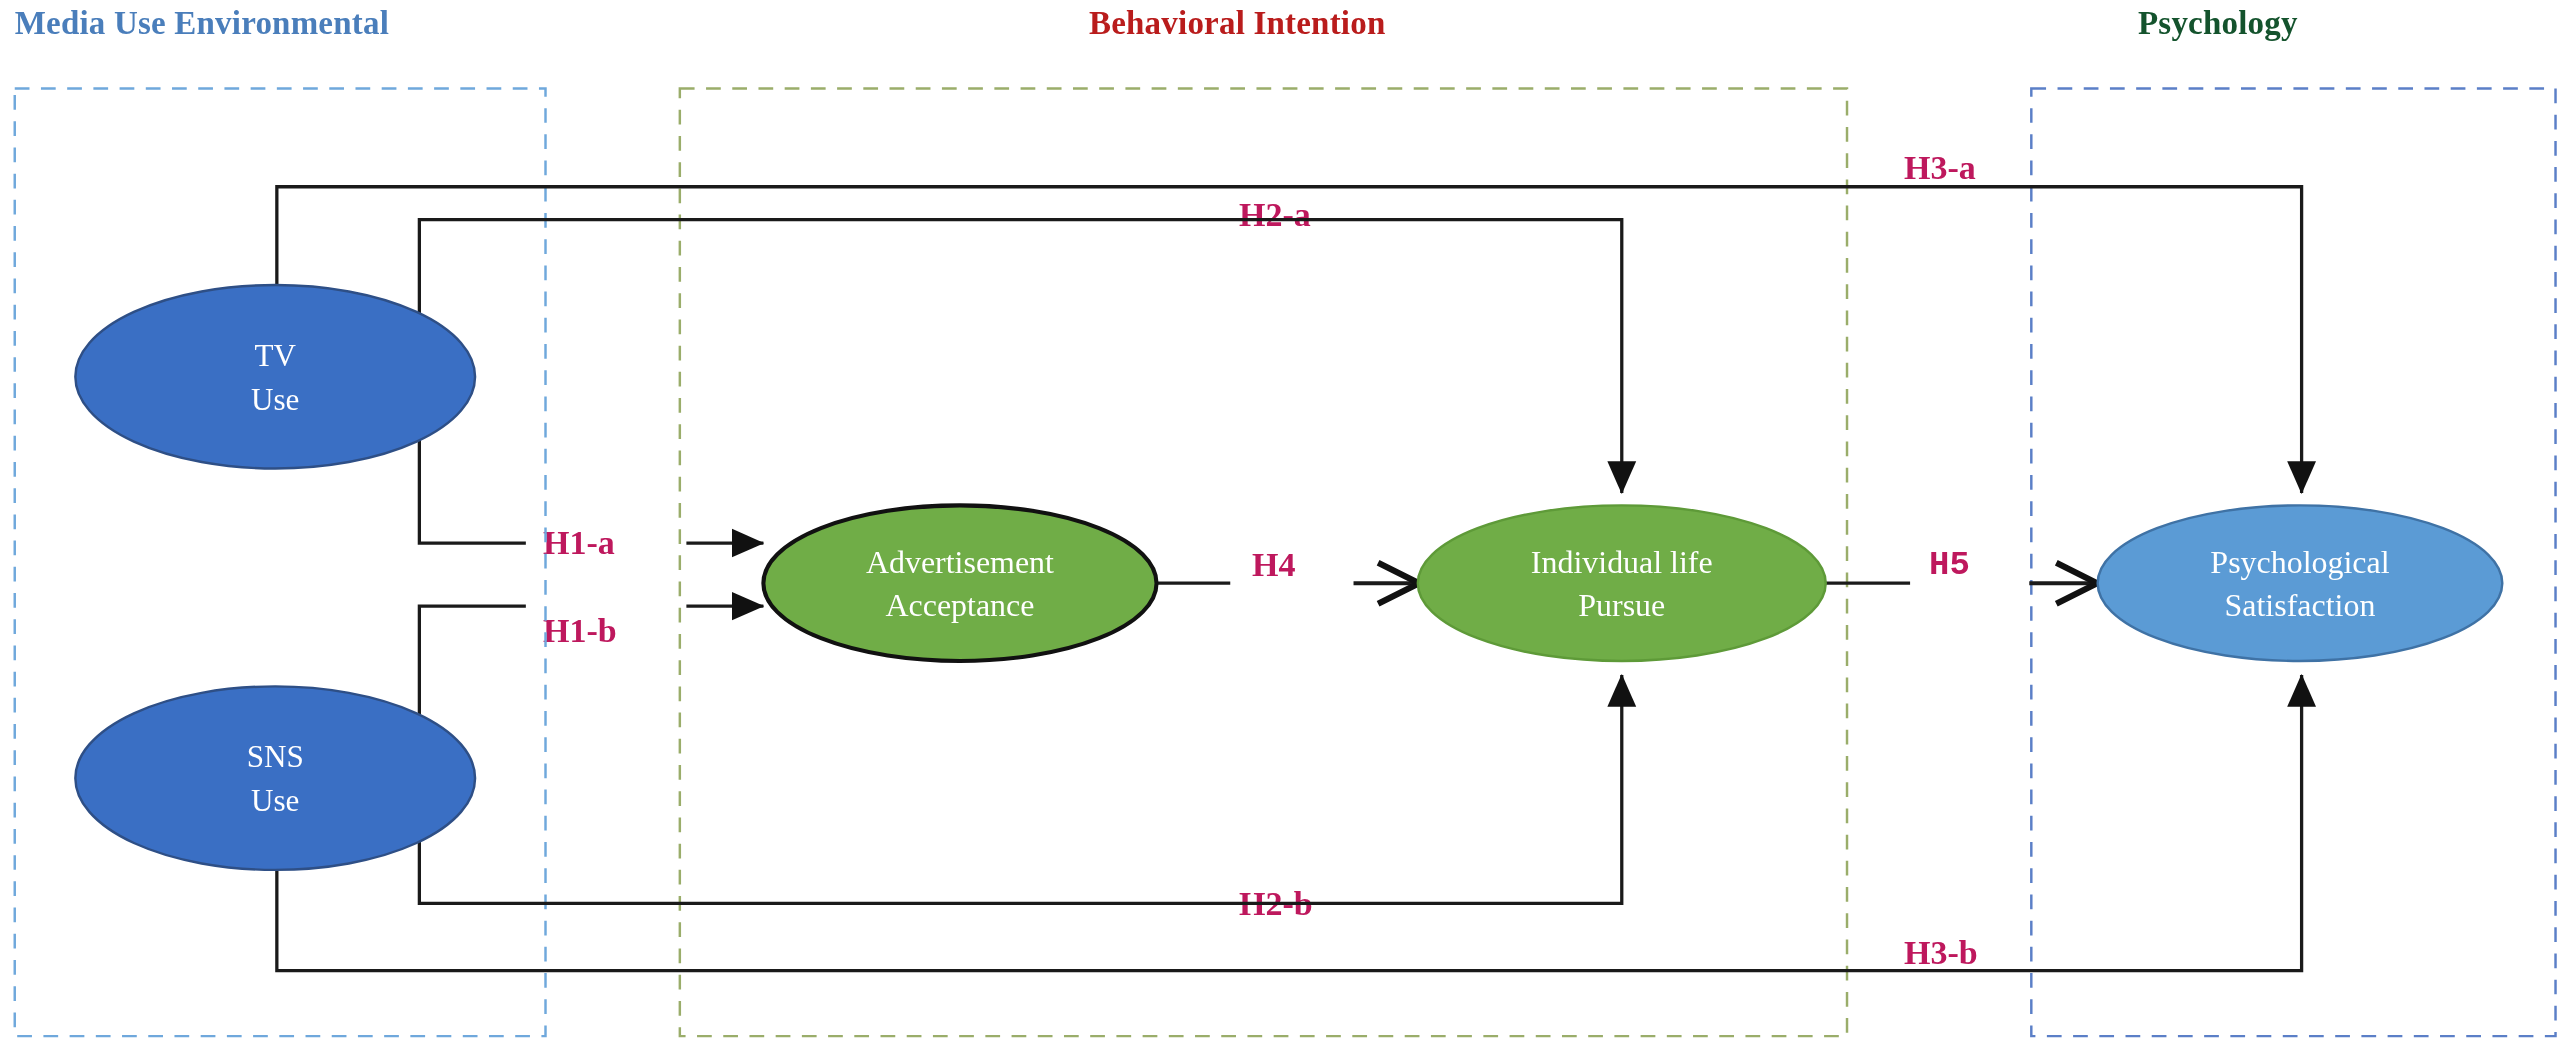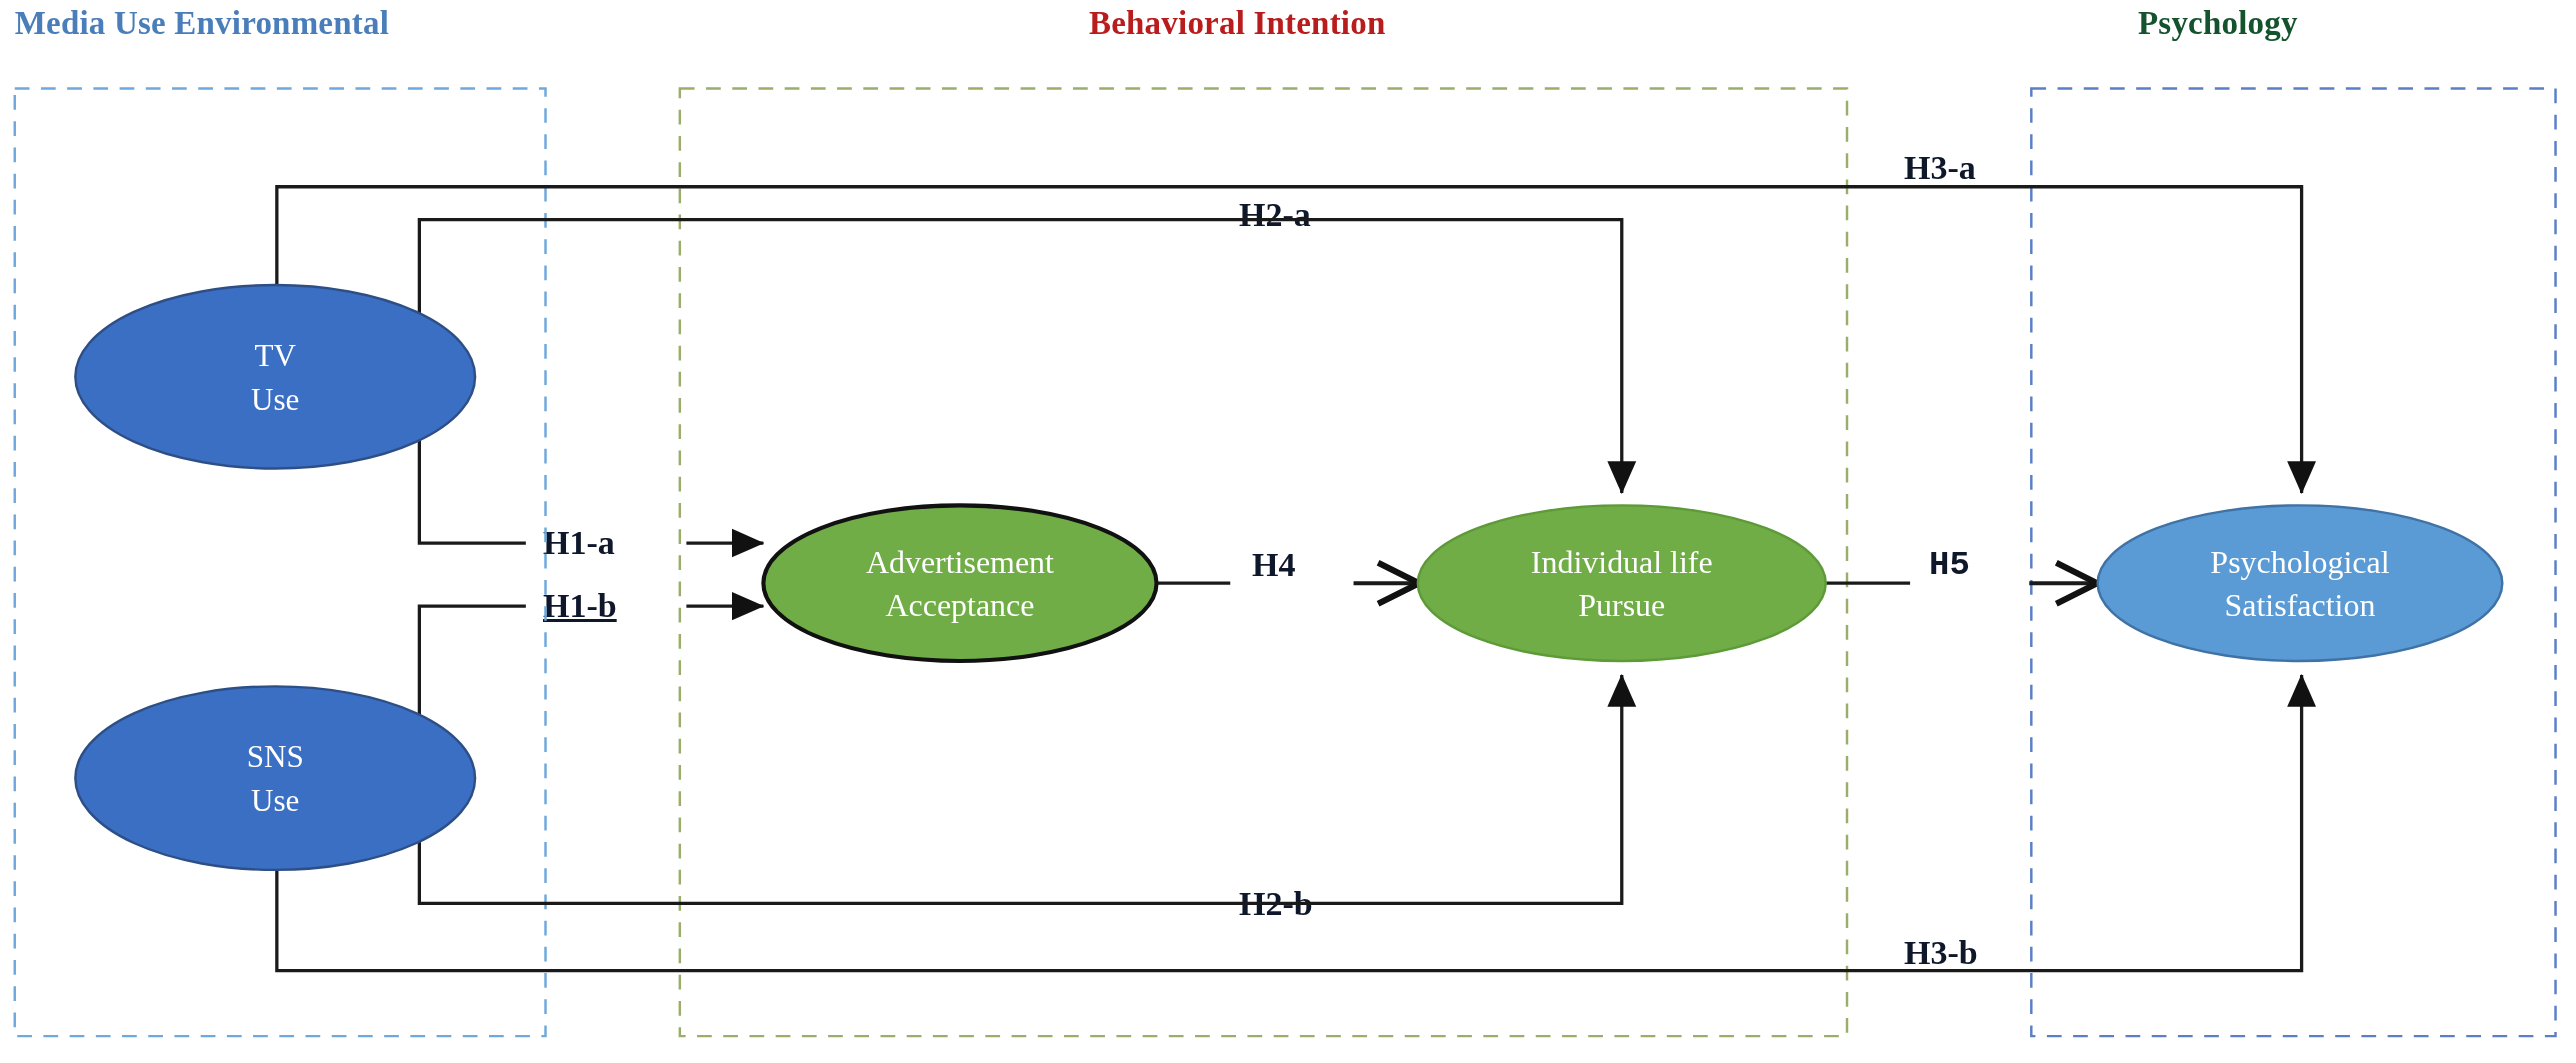--- a/index.html
+++ b/index.html
@@ -1,34 +1,34 @@
 <!DOCTYPE html>
 <html style="font-size:13px"><head>
 <meta charset="utf-8">
 <style>
   html,body{margin:0;padding:0;background:#ffffff;}
   body{width:2576px;height:1064px;overflow:hidden;font-family:"Liberation Serif",serif;}
   #stage{position:relative;width:2576px;height:768px;background:#fff;}
   svg#canvas{position:absolute;left:0;top:0;width:2576px;height:1064px;display:block;}
   .grp-title{position:absolute;font-family:"Liberation Serif",serif;font-weight:700;font-size:33px;white-space:nowrap;letter-spacing:0.2px;}
-  .hyp-label{position:absolute;font-family:"Liberation Serif",serif;font-weight:700;font-size:34px;color:#0f172a;white-space:nowrap;}
+  .hyp-label{position:absolute;font-family:"Liberation Serif",serif;font-weight:700;font-size:34px;color:#be185d;white-space:nowrap;}
   .node-label{font-family:"Liberation Serif",serif;fill:#ffffff;font-size:38px;text-anchor:middle;}
   .node-label.lg{font-size:39px;}
 </style>
 </head>
 <body>
 
 <div id="stage">
 
   <div class="grp-title" style="left:14.7px;top:4.9px;color:#4a7ebb;">Media Use Environmental</div>
   <div class="grp-title" style="left:1089px;top:4.9px;color:#b91c1c;">Behavioral Intention</div>
   <div class="grp-title" style="left:2138px;top:4.9px;color:#14532d;">Psychology</div>
 
   <div class="hyp-label" style="left:543px;top:524px;">H1-a</div>
-  <div class="hyp-label" style="left:543px;top:587px;text-decoration:underline;">H1-b</div>
+  <div class="hyp-label" style="left:543px;top:612px;">H1-b</div>
   <div class="hyp-label" style="left:1239px;top:196px;">H2-a</div>
   <div class="hyp-label" style="left:1239px;top:885px;">H2-b</div>
   <div class="hyp-label" style="left:1904px;top:149px;">H3-a</div>
   <div class="hyp-label" style="left:1904px;top:934px;">H3-b</div>
   <div class="hyp-label" style="left:1252px;top:546px;">H4</div>
   <div class="hyp-label" style="left:1929px;top:546px;font-family:Liberation Mono, monospace;">H5</div>
 
   <svg id="canvas" viewBox="0 0 3145 1299" xmlns="http://www.w3.org/2000/svg">
     <defs>
       <marker id="solidArrow" markerWidth="10" markerHeight="10" refX="9.2" refY="5" orient="auto" markerUnits="strokeWidth">

